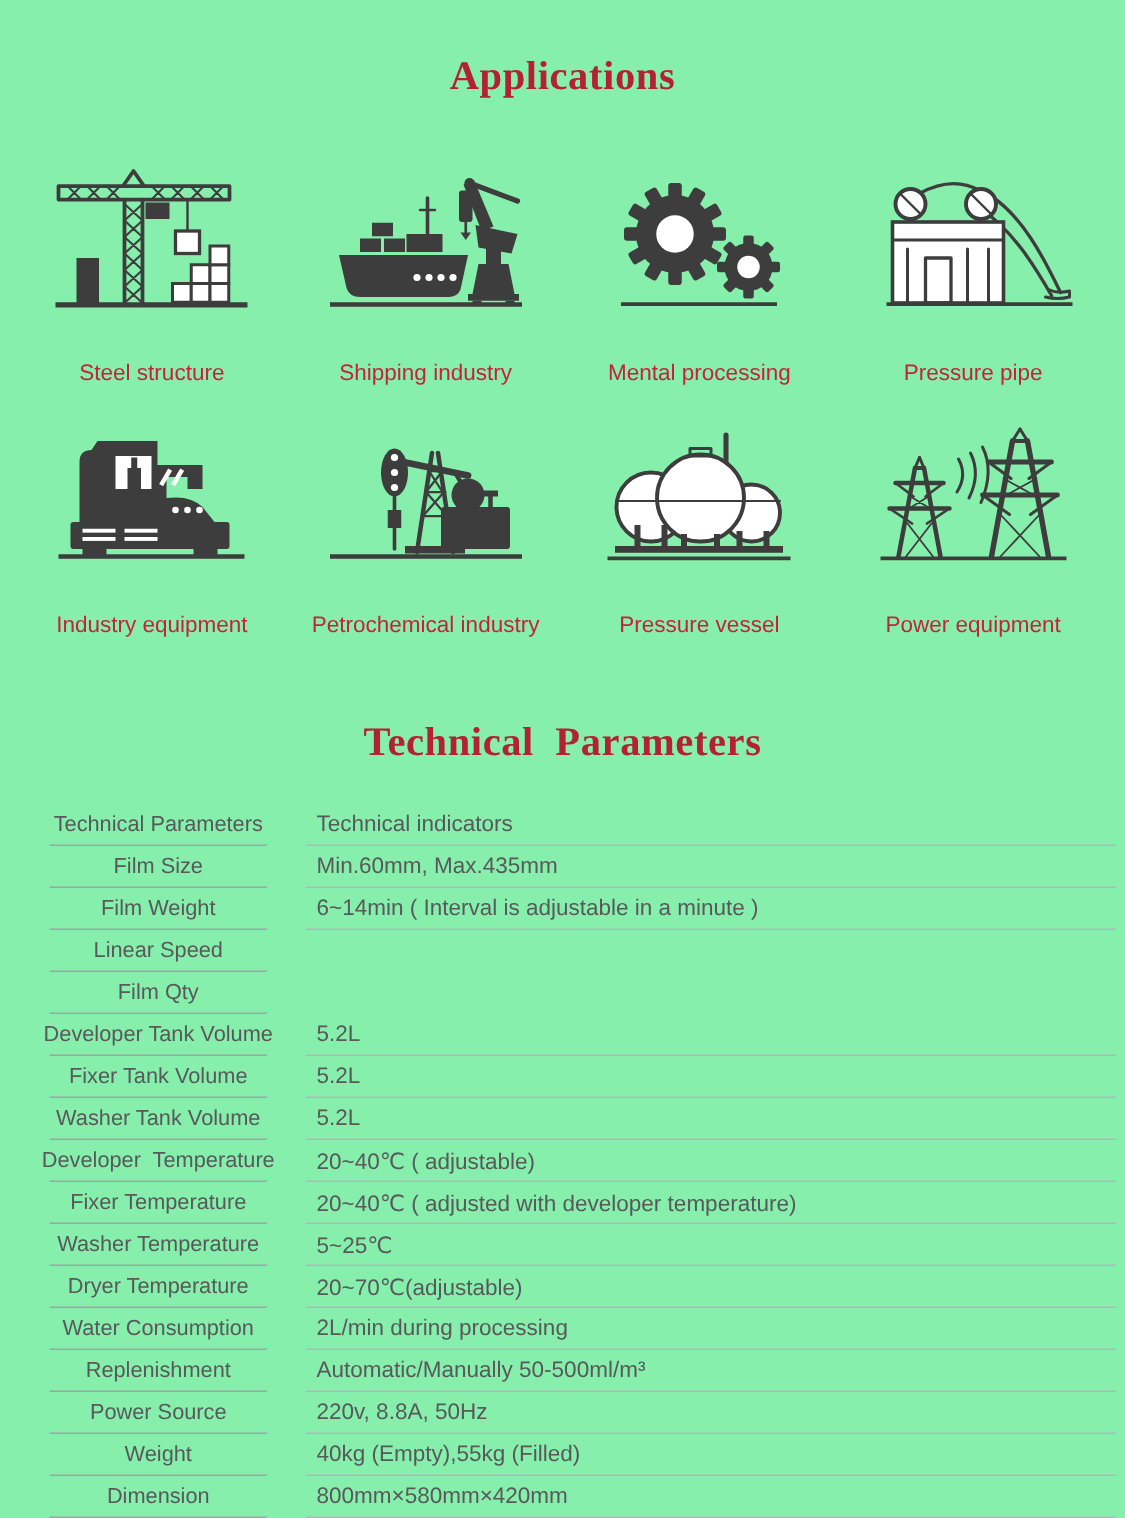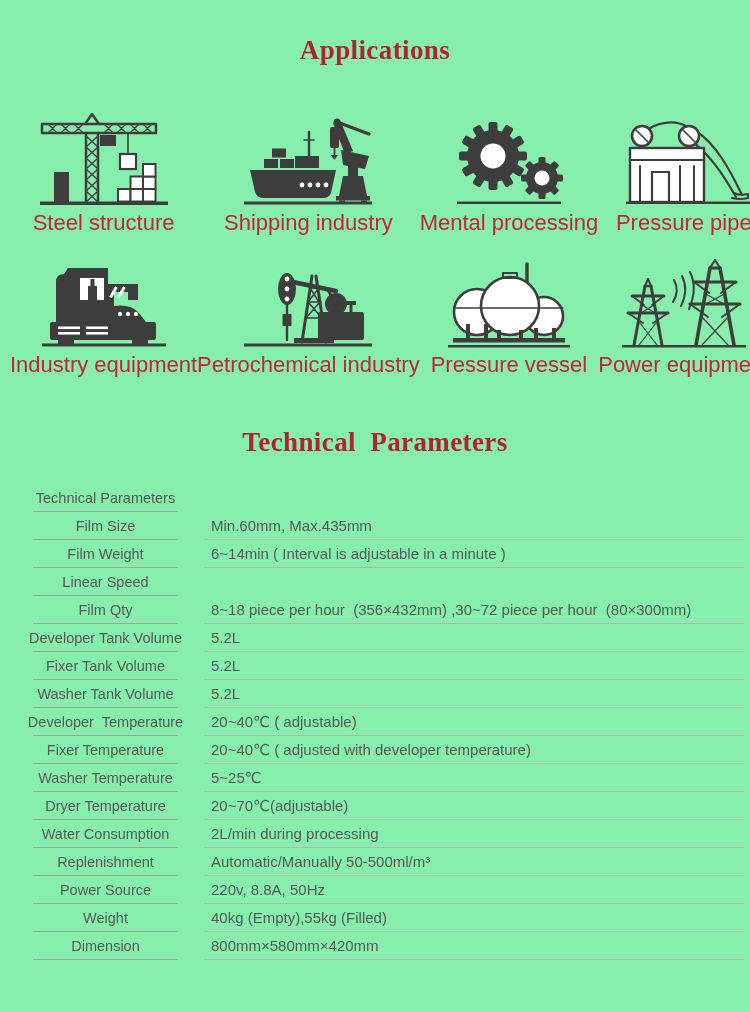--- a/index.html
+++ b/index.html
@@ -26,22 +26,22 @@
   .apps-title{margin-top:34px;}
   .tech-title{margin-top:50px;}
   .apps-grid{
     display:grid;grid-template-columns:repeat(4,1fr);
     padding:0 10px;margin-top:44px;row-gap:18px;
   }
   .app-cell{display:flex;flex-direction:column;align-items:center;}
   .app-icon{height:100px;display:flex;align-items:flex-end;justify-content:center;color:var(--icon-dark);}
   .app-icon svg{width:150px;height:100px;display:block;}
   .app-label{
-    margin-top:2px;height:22px;line-height:22px;
-    font-size:22px;color:var(--label-red);white-space:pre;
+    margin-top:28px;height:22px;line-height:22px;
+    font-size:15px;color:var(--label-red);white-space:pre;
   }
   .spec-table{margin:26px 6px 0 33px;}
   .spec-row{display:flex;height:28px;}
   .spec-param{
     width:145px;flex:0 0 145px;height:100%;
     display:flex;align-items:center;justify-content:center;
     border-bottom:1px solid var(--line-left);
     font-size:14.5px;color:var(--table-text);white-space:pre;overflow:visible;
   }
   .spec-gap{width:26px;flex:0 0 26px;}
@@ -348,39 +348,39 @@
     </div>
 
   </div>
 
   <h1 class="section-title tech-title">Technical  Parameters</h1>
 
   <div class="spec-table">
     <div class="spec-row">
         <div class="spec-param">Technical Parameters</div>
         <div class="spec-gap"></div>
+        <div class="spec-value">Technical indicators</div>
       </div>
     <div class="spec-row">
         <div class="spec-param">Film Size</div>
         <div class="spec-gap"></div>
         <div class="spec-value">Min.60mm, Max.435mm</div>
       </div>
     <div class="spec-row">
         <div class="spec-param">Film Weight</div>
         <div class="spec-gap"></div>
         <div class="spec-value">6~14min ( Interval is adjustable in a minute )</div>
       </div>
     <div class="spec-row">
         <div class="spec-param">Linear Speed</div>
         <div class="spec-gap"></div>
       </div>
     <div class="spec-row">
         <div class="spec-param">Film Qty</div>
         <div class="spec-gap"></div>
-        <div class="spec-value">8~18 piece per hour  (356×432mm) ,30~72 piece per hour  (80×300mm)</div>
       </div>
     <div class="spec-row">
         <div class="spec-param">Developer Tank Volume</div>
         <div class="spec-gap"></div>
         <div class="spec-value">5.2L</div>
       </div>
     <div class="spec-row">
         <div class="spec-param">Fixer Tank Volume</div>
         <div class="spec-gap"></div>
         <div class="spec-value">5.2L</div>

